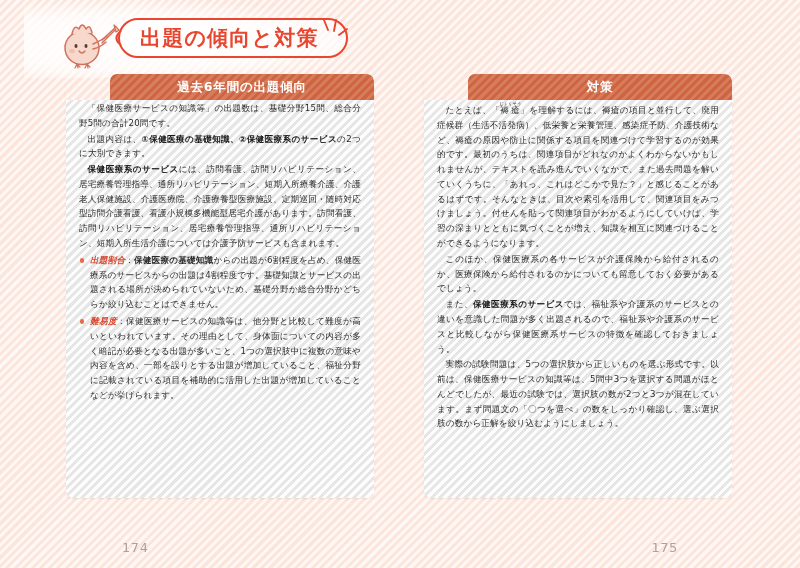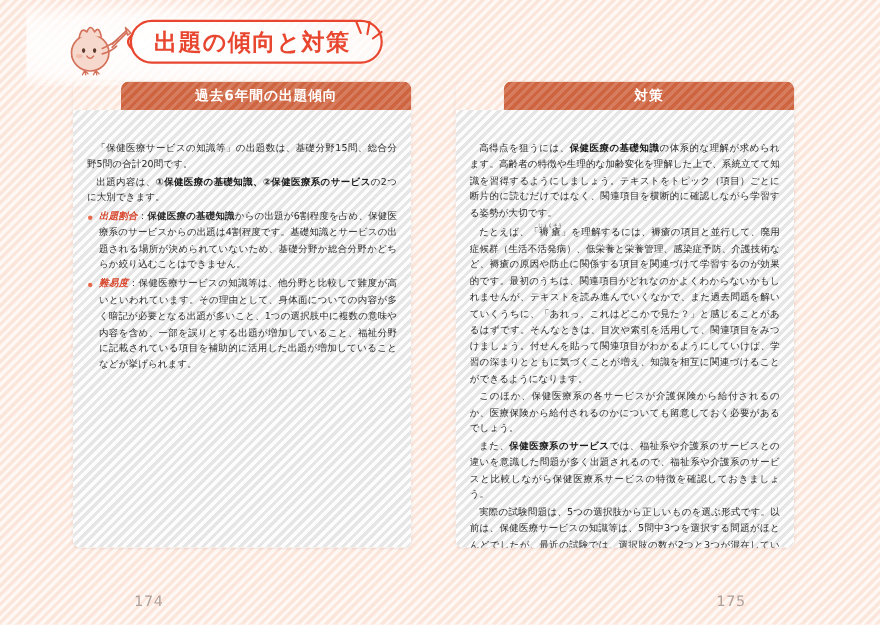--- a/index.html
+++ b/index.html
@@ -96,21 +96,21 @@
   
   .panel {
     position: absolute;
     width: 308px;
     top: 74px;
     border-radius: 7px;
     overflow: hidden;
     box-shadow: 0 1px 2px rgba(120,80,60,0.10);
   }
   .panel-left  { left: 66px; height: 424px; }
-  .panel-right { left: 414px; height: 424px; }
+  .panel-right { left: 424px; height: 424px; }
 
   .panel-header {
     height: 26px;
     background-color: #cf6440;
     background-image: repeating-linear-gradient(
       135deg,
       rgba(255,255,255,0.16) 0px,
       rgba(255,255,255,0.16) 3px,
       rgba(255,255,255,0.00) 3px,
       rgba(255,255,255,0.00) 6px
@@ -126,21 +126,21 @@
     font-size: 12.5px;
     font-weight: bold;
     color: #ffffff;
     letter-spacing: 0.8px;
     line-height: 1;
   }
 
   .panel-body {
     height: 398px;
     box-sizing: border-box;
-    padding: 28px 13px 10px 13px;
+    padding: 1px 13px 10px 13px;
     background-color: #f2f2f2;
     background-image: repeating-linear-gradient(
       135deg,
       rgba(255,255,255,0.85) 0px,
       rgba(255,255,255,0.85) 3px,
       rgba(228,228,228,0.85) 3px,
       rgba(228,228,228,0.85) 6px
     );
     border-radius: 0 0 7px 7px;
   }
@@ -263,20 +263,21 @@
       <span class="panel-header-text">過去6年間の出題傾向</span>
     </div>
     <div class="panel-body">
 
       <p class="para">「保健医療サービスの知識等」の出題数は、基礎分野15問、総合分野5問の合計20問です。</p>
 
       <p class="para">
         <span>出題内容は、<b class="bold">①保健医療の基礎知識、②保健医療系のサービス</b>の2つに大別できます。</span>
       </p>
 
+      <p class="para"><b class="bold">保健医療系のサービス</b>には、訪問看護、訪問リハビリテーション、居宅療養管理指導、通所リハビリテーション、短期入所療養介護、介護老人保健施設、介護医療院、介護療養型医療施設、定期巡回・随時対応型訪問介護看護、看護小規模多機能型居宅介護があります。訪問看護、訪問リハビリテーション、居宅療養管理指導、通所リハビリテーション、短期入所生活介護については介護予防サービスも含まれます。</p>
 
 
       <ul class="bullet-list">
         <li class="bullet-item">
           <span class="bullet-dot"></span>
           <span class="bullet-term">出題割合</span><span>：<b class="bold">保健医療の基礎知識</b>からの出題が6割程度を占め、保健医療系のサービスからの出題は4割程度です。基礎知識とサービスの出題される場所が決められていないため、基礎分野か総合分野かどちらか絞り込むことはできません。</span>
         </li>
         <li class="bullet-item">
           <span class="bullet-dot"></span>
           <span class="bullet-term">難易度</span><span>：保健医療サービスの知識等は、他分野と比較して難度が高いといわれています。その理由として、身体面についての内容が多く暗記が必要となる出題が多いこと、1つの選択肢中に複数の意味や内容を含め、一部を誤りとする出題が増加していること、福祉分野に記載されている項目を補助的に活用した出題が増加していることなどが挙げられます。</span>
@@ -285,21 +286,20 @@
 
     </div>
   </div>
 
   <div class="panel panel-right">
     <div class="panel-header">
       <span class="panel-header-text">対策</span>
     </div>
     <div class="panel-body">
 
-      <p class="para">高得点を狙うには、<b class="bold">保健医療の基礎知識</b>の体系的な理解が求められます。高齢者の特徴や生理的な加齢変化を理解した上で、系統立てて知識を習得するようにしましょう。テキストをトピック（項目）ごとに断片的に読むだけではなく、関連項目を横断的に確認しながら学習する姿勢が大切です。</p>
       <p class="para">たとえば、「<ruby>褥瘡<rt>じょくそう</rt></ruby>」を理解するには、褥瘡の項目と並行して、廃用症候群（生活不活発病）、低栄養と栄養管理、感染症予防、介護技術など、褥瘡の原因や防止に関係する項目を関連づけて学習するのが効果的です。最初のうちは、関連項目がどれなのかよくわからないかもしれませんが、テキストを読み進んでいくなかで、また過去問題を解いていくうちに、「あれっ、これはどこかで見た？」と感じることがあるはずです。そんなときは、目次や索引を活用して、関連項目をみつけましょう。付せんを貼って関連項目がわかるようにしていけば、学習の深まりとともに気づくことが増え、知識を相互に関連づけることができるようになります。</p>
       <p class="para">このほか、保健医療系の各サービスが介護保険から給付されるのか、医療保険から給付されるのかについても留意しておく必要があるでしょう。</p>
       <p class="para">また、<b class="bold">保健医療系のサービス</b>では、福祉系や介護系のサービスとの違いを意識した問題が多く出題されるので、福祉系や介護系のサービスと比較しながら保健医療系サービスの特徴を確認しておきましょう。</p>
       <p class="para">実際の試験問題は、5つの選択肢から正しいものを選ぶ形式です。以前は、保健医療サービスの知識等は、5問中3つを選択する問題がほとんどでしたが、最近の試験では、選択肢の数が2つと3つが混在しています。まず問題文の「〇つを選べ」の数をしっかり確認し、選ぶ選択肢の数から正解を絞り込むようにしましょう。</p>
 
     </div>
   </div>
 
   <div class="page-num page-num-left">174</div>
   <div class="page-num page-num-right">175</div>

